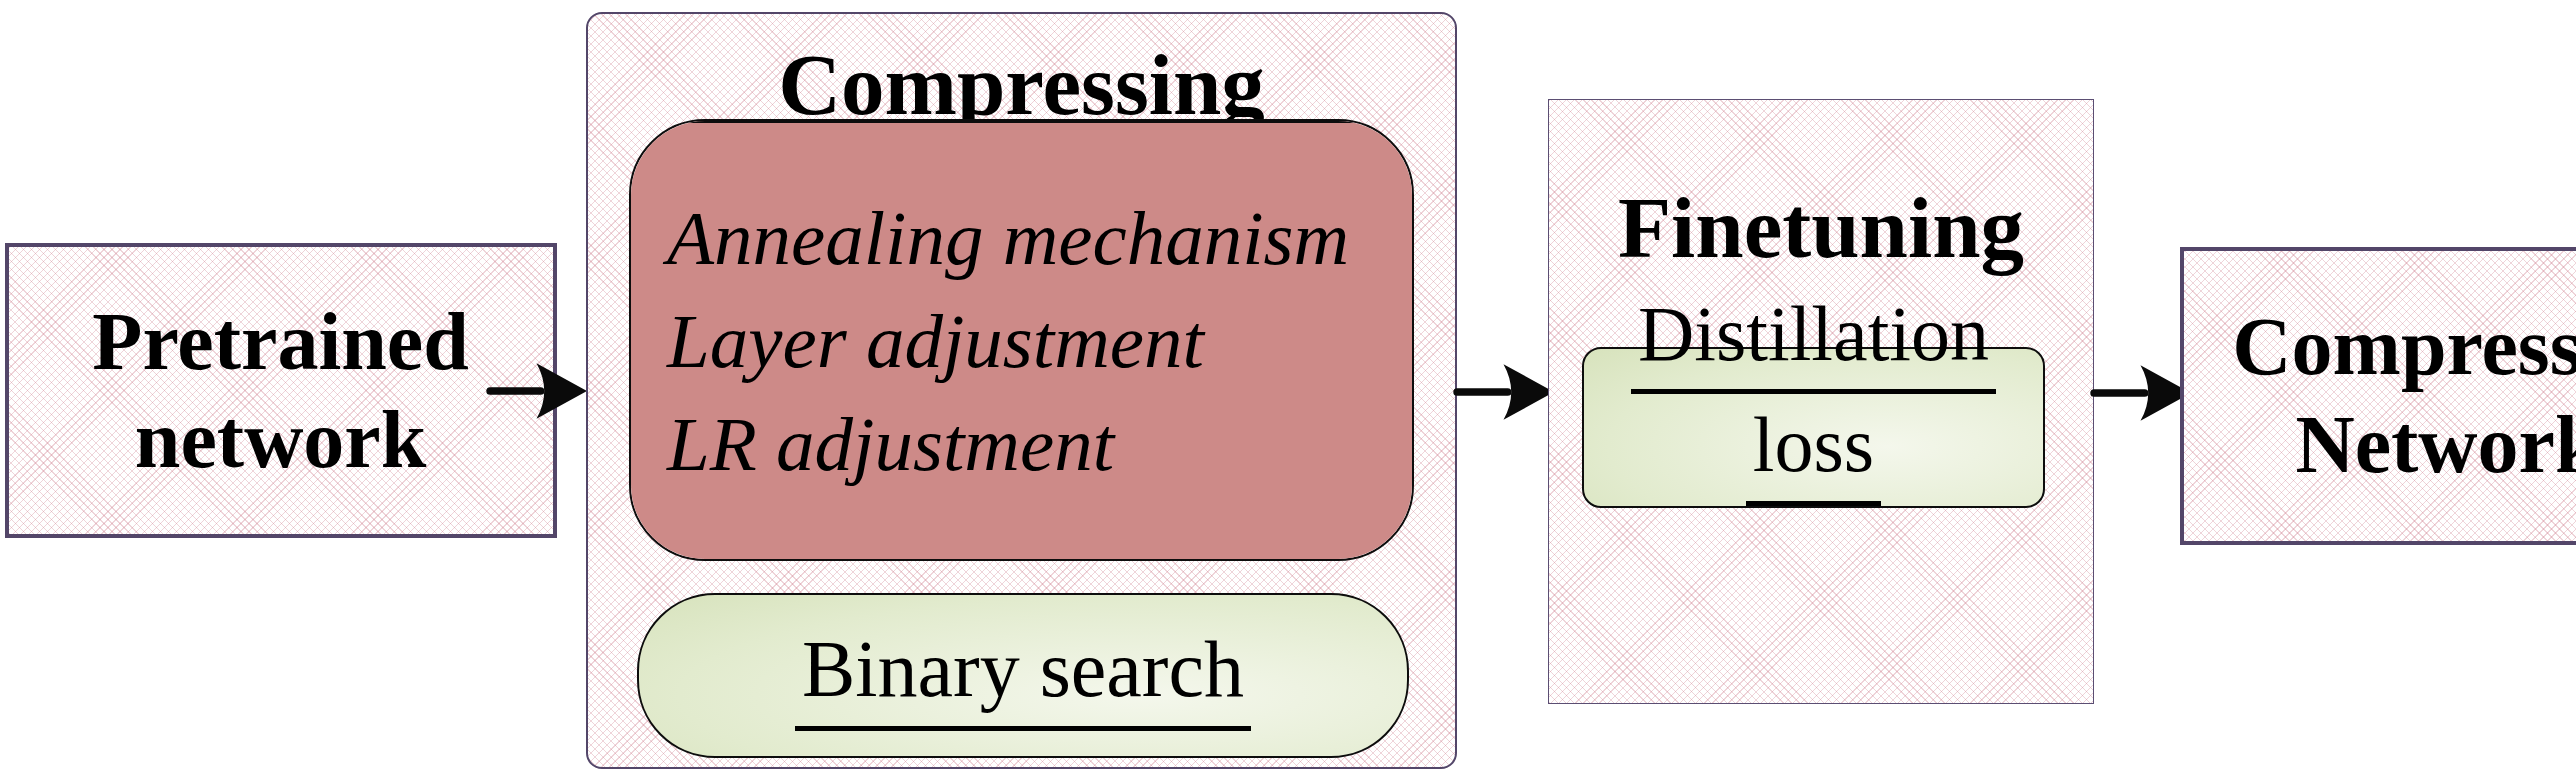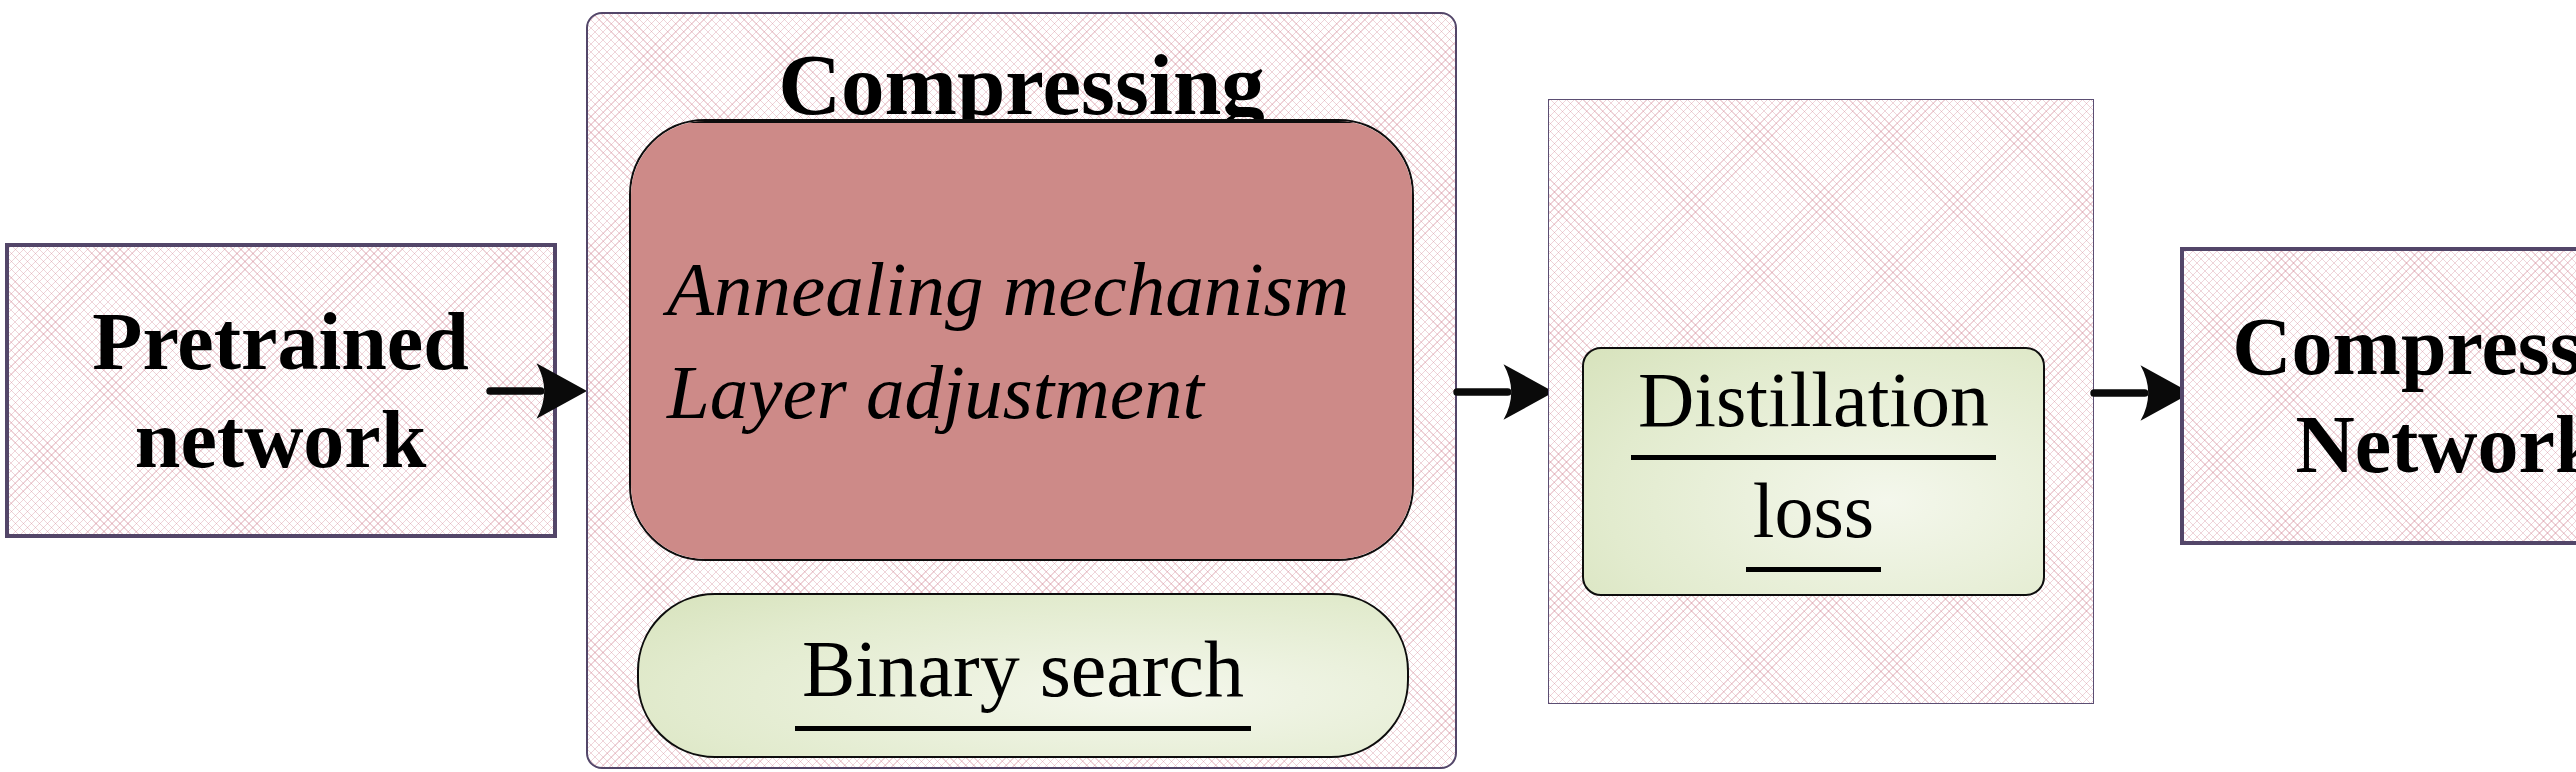--- a/index.html
+++ b/index.html
@@ -78,40 +78,42 @@
     </svg>
   </div>
 
   <div class="node hatch thin-border" style="left:586px;top:12.4px;width:871px;height:757px;border-radius:16px;">
     <div class="section-title" style="top:18.5px;">Compressing</div>
 
     <div class="pill combo" style="left:41px;top:105px;width:785px;height:442px;">
       <div class="combo-red">
         <div class="red-line">Annealing mechanism</div>
         <div class="red-line">Layer adjustment</div>
+        <div class="red-line">LR adjustment</div>
       </div>
     </div>
 
     <div class="pill" style="left:49px;top:579px;width:772px;height:165px;border-radius:78px;
                 display:flex;align-items:center;justify-content:center;">
       <span class="label-serif ul">Binary search</span>
     </div>
   </div>
 
   <div class="arrow" style="left:1452px;top:361px;">
     <svg viewBox="0 0 200 120">
       <line x1="10" y1="60" x2="108" y2="60" stroke="#0a0a0a" stroke-width="15" stroke-linecap="round"></line>
       <path d="M 198,60 L 100,6 Q 130,60 100,114 Z" fill="#0a0a0a"></path>
     </svg>
   </div>
 
   <div class="node hatch fine-border" style="left:1548px;top:99px;width:546px;height:605px;">
+    <div class="section-title" style="top:76px;">Finetuning</div>
 
-    <div class="pill" style="left:33px;top:247px;width:463px;height:249px;border-radius:19px;
-                display:flex;flex-direction:column;align-items:center;justify-content:flex-start;">
+    <div class="pill" style="left:33px;top:247px;width:463px;height:161px;border-radius:19px;
+                display:flex;flex-direction:column;align-items:center;justify-content:flex-end;">
       <div style="font-size:78px;line-height:101px;text-align:center;">
         <div>
           <span class="ul" style="padding-bottom:5.2px;border-bottom-width:5.2px;">Distillation</span>
         </div>
         <div>
           <span class="ul" style="padding-bottom:6px;border-bottom-width:5.2px;">loss</span>
         </div>
       </div>
     </div>
   </div>

